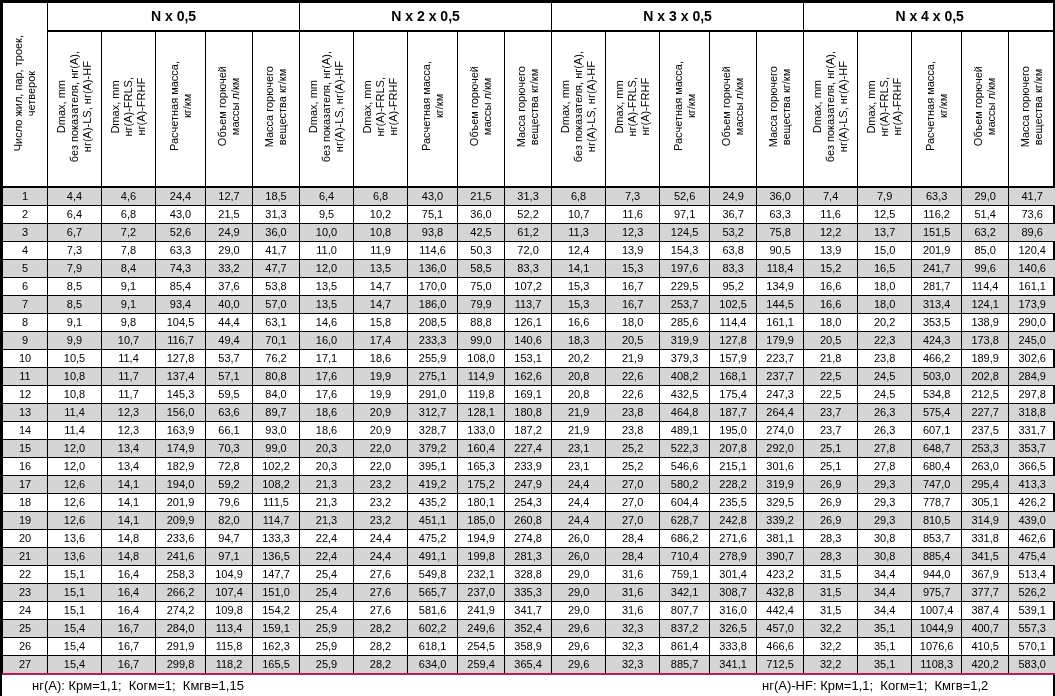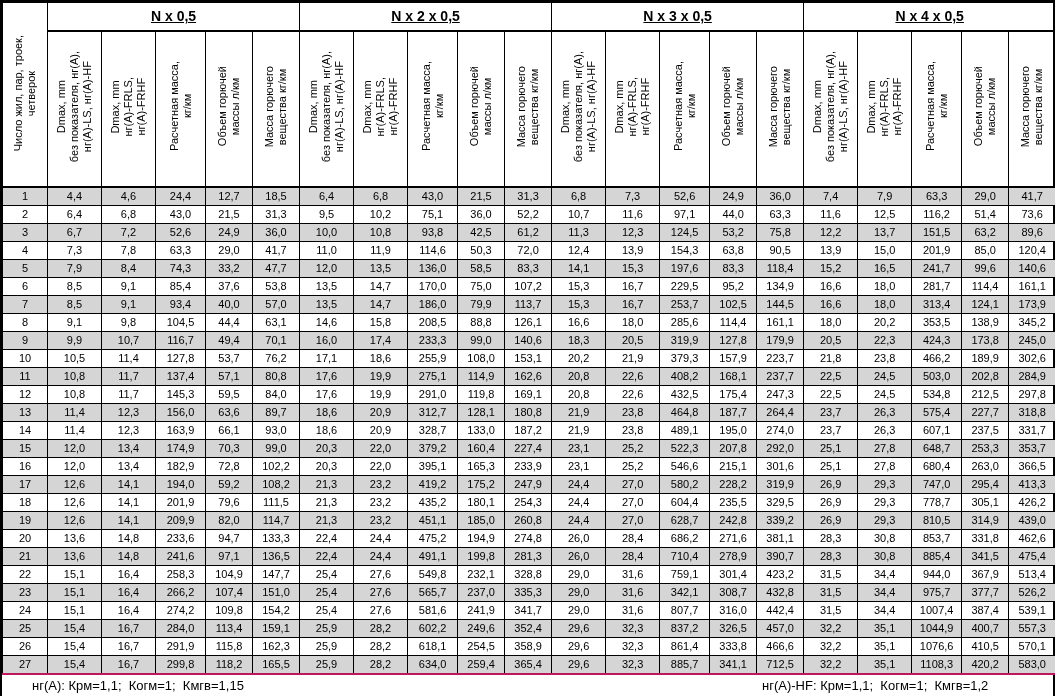--- a/index.html
+++ b/index.html
@@ -26,21 +26,20 @@
     padding: 0;
     text-align: center;
     vertical-align: middle;
     overflow: hidden;
   }
   tr.group-row { height: 28px; }
   tr.group-row th {
     font-size: 14px;
     font-weight: bold;
     border-bottom: 2px solid #000000;
-    text-decoration: underline;
   }
   tr.sub-row { height: 156px; }
   tr.sub-row th {
     font-weight: normal;
     border-bottom: 2px solid #000000;
   }
   th.first-col {
     border-bottom: 2px solid #000000;
   }
   .vert {
@@ -199,21 +198,21 @@
           <td>21,5</td>
           <td>31,3</td>
           <td>9,5</td>
           <td>10,2</td>
           <td>75,1</td>
           <td>36,0</td>
           <td>52,2</td>
           <td>10,7</td>
           <td>11,6</td>
           <td>97,1</td>
-          <td>44,0</td>
+          <td>36,7</td>
           <td>63,3</td>
           <td>11,6</td>
           <td>12,5</td>
           <td>116,2</td>
           <td>51,4</td>
           <td>73,6</td>
         </tr>
         <tr class="shaded">
           <td>3</td>
           <td>6,7</td>
@@ -343,21 +342,21 @@
           <td>126,1</td>
           <td>16,6</td>
           <td>18,0</td>
           <td>285,6</td>
           <td>114,4</td>
           <td>161,1</td>
           <td>18,0</td>
           <td>20,2</td>
           <td>353,5</td>
           <td>138,9</td>
-          <td>345,2</td>
+          <td>290,0</td>
         </tr>
         <tr class="shaded">
           <td>9</td>
           <td>9,9</td>
           <td>10,7</td>
           <td>116,7</td>
           <td>49,4</td>
           <td>70,1</td>
           <td>16,0</td>
           <td>17,4</td>

